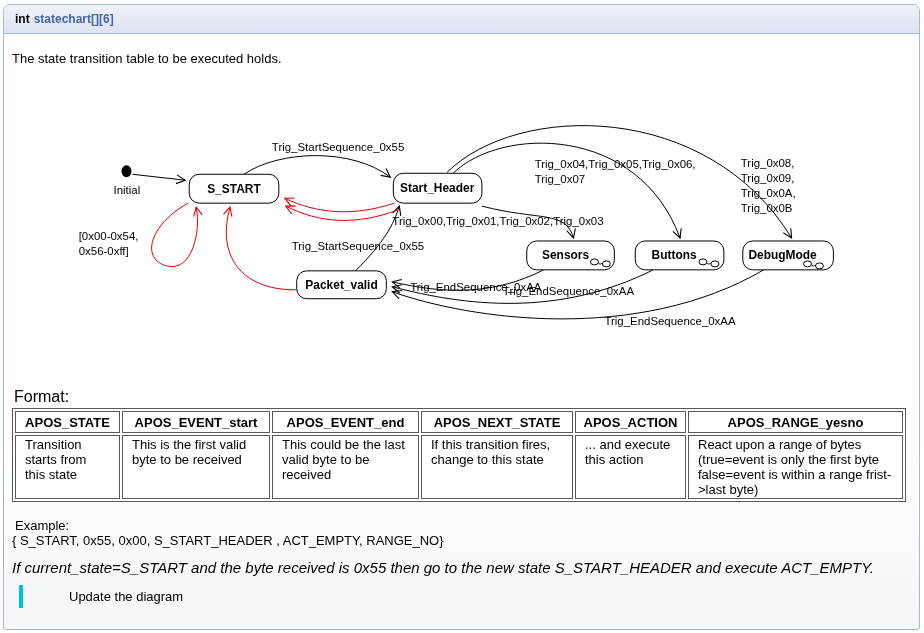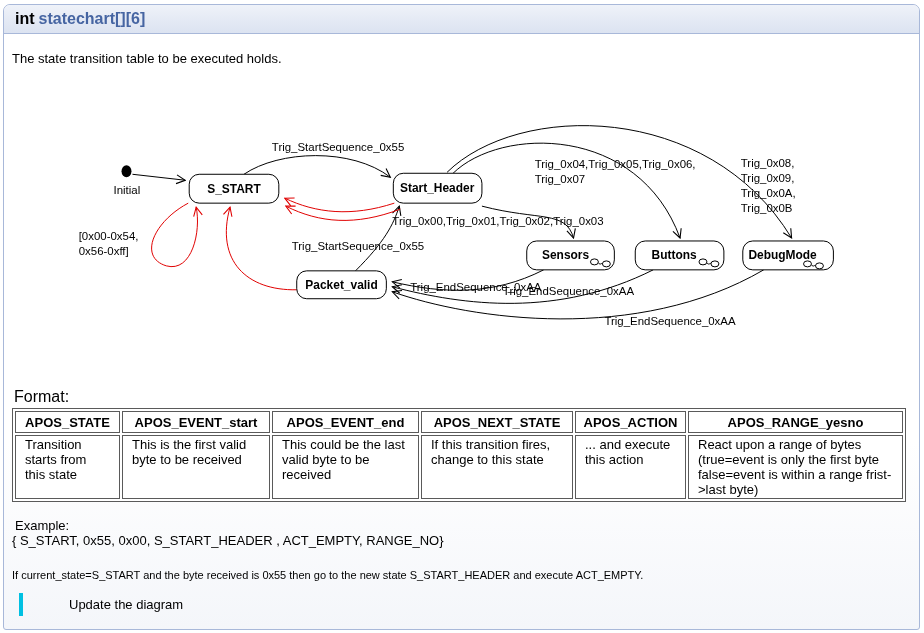--- a/index.html
+++ b/index.html
@@ -7,40 +7,40 @@
   .frame{
     position:absolute;left:3px;top:4px;width:915px;height:624px;
     border:1px solid #A8B8D9;border-radius:7px 7px 3px 3px;
     background:linear-gradient(to bottom,#ffffff 0%,#ffffff 70%,#F4F6FA 100%);
     overflow:hidden;
   }
   .memproto{
     height:28px;display:flex;align-items:center;
     background:linear-gradient(to bottom,#EFF2F9 0%,#E3E9F4 60%,#DCE3F1 100%);
     border-bottom:1px solid #A8B8D9;border-radius:6px 6px 0 0;
-    font-size:16px;font-weight:bold;padding-left:11px;
+    font-size:12px;font-weight:bold;padding-left:11px;
   }
   .memproto .kw{color:#000000;}
   .memproto .memname{color:#4665A2;margin-left:4px;}
   .memdoc{padding:0 5px;}
   .para{font-size:13px;line-height:16px;margin:0;padding-left:3px;}
   .brief{margin-top:17px;}
   .detail{margin-top:10px;}
   a.el{color:#4665A2;font-weight:bold;text-decoration:none;cursor:pointer;}
   svg.diagram{display:block;margin-top:37px;}
   svg.diagram text{font-family:"Liberation Sans",sans-serif;font-size:11.5px;fill:#000;}
   svg.diagram text.state{font-size:12px;font-weight:bold;text-anchor:middle;}
   .format-label{font-size:16px;margin:18px 0 2px 5px;}
   table.fmt{border-collapse:separate;border-spacing:2px;border:1px solid #5a5a5a;margin-left:3px;background:#fff;}
   table.fmt th,table.fmt td{border:1px solid #5a5a5a;font-size:13px;background:#fff;}
   table.fmt th{font-weight:bold;text-align:center;padding:2px 4px;height:16px;}
   table.fmt td{vertical-align:top;text-align:left;padding:1px 9px;height:60px;line-height:15px;}
   .example-label{font-size:13px;margin:16px 0 0 6px;line-height:15px;}
   .example-code{font-size:13px;margin:0 0 0 3px;line-height:15px;}
-  .explanation{font-size:11px;margin:20px 0 0 3px;line-height:15px;}
+  .explanation{font-size:15px;margin:12px 0 0 3px;line-height:15px;font-style:italic;}
   dl.todo{margin:10px 0 0 10px;border-left:4px solid #00C0E2;padding:1px 0 4px 8px;}
   dl.todo dt{font-size:13px;font-weight:bold;color:#3C5CA6;line-height:15px;}
   dl.todo dd{font-size:13px;margin:3px 0 0 38px;line-height:15px;}
 </style>
 </head>
 <body>
 
 <div class="frame">
 
   <div class="memproto">

